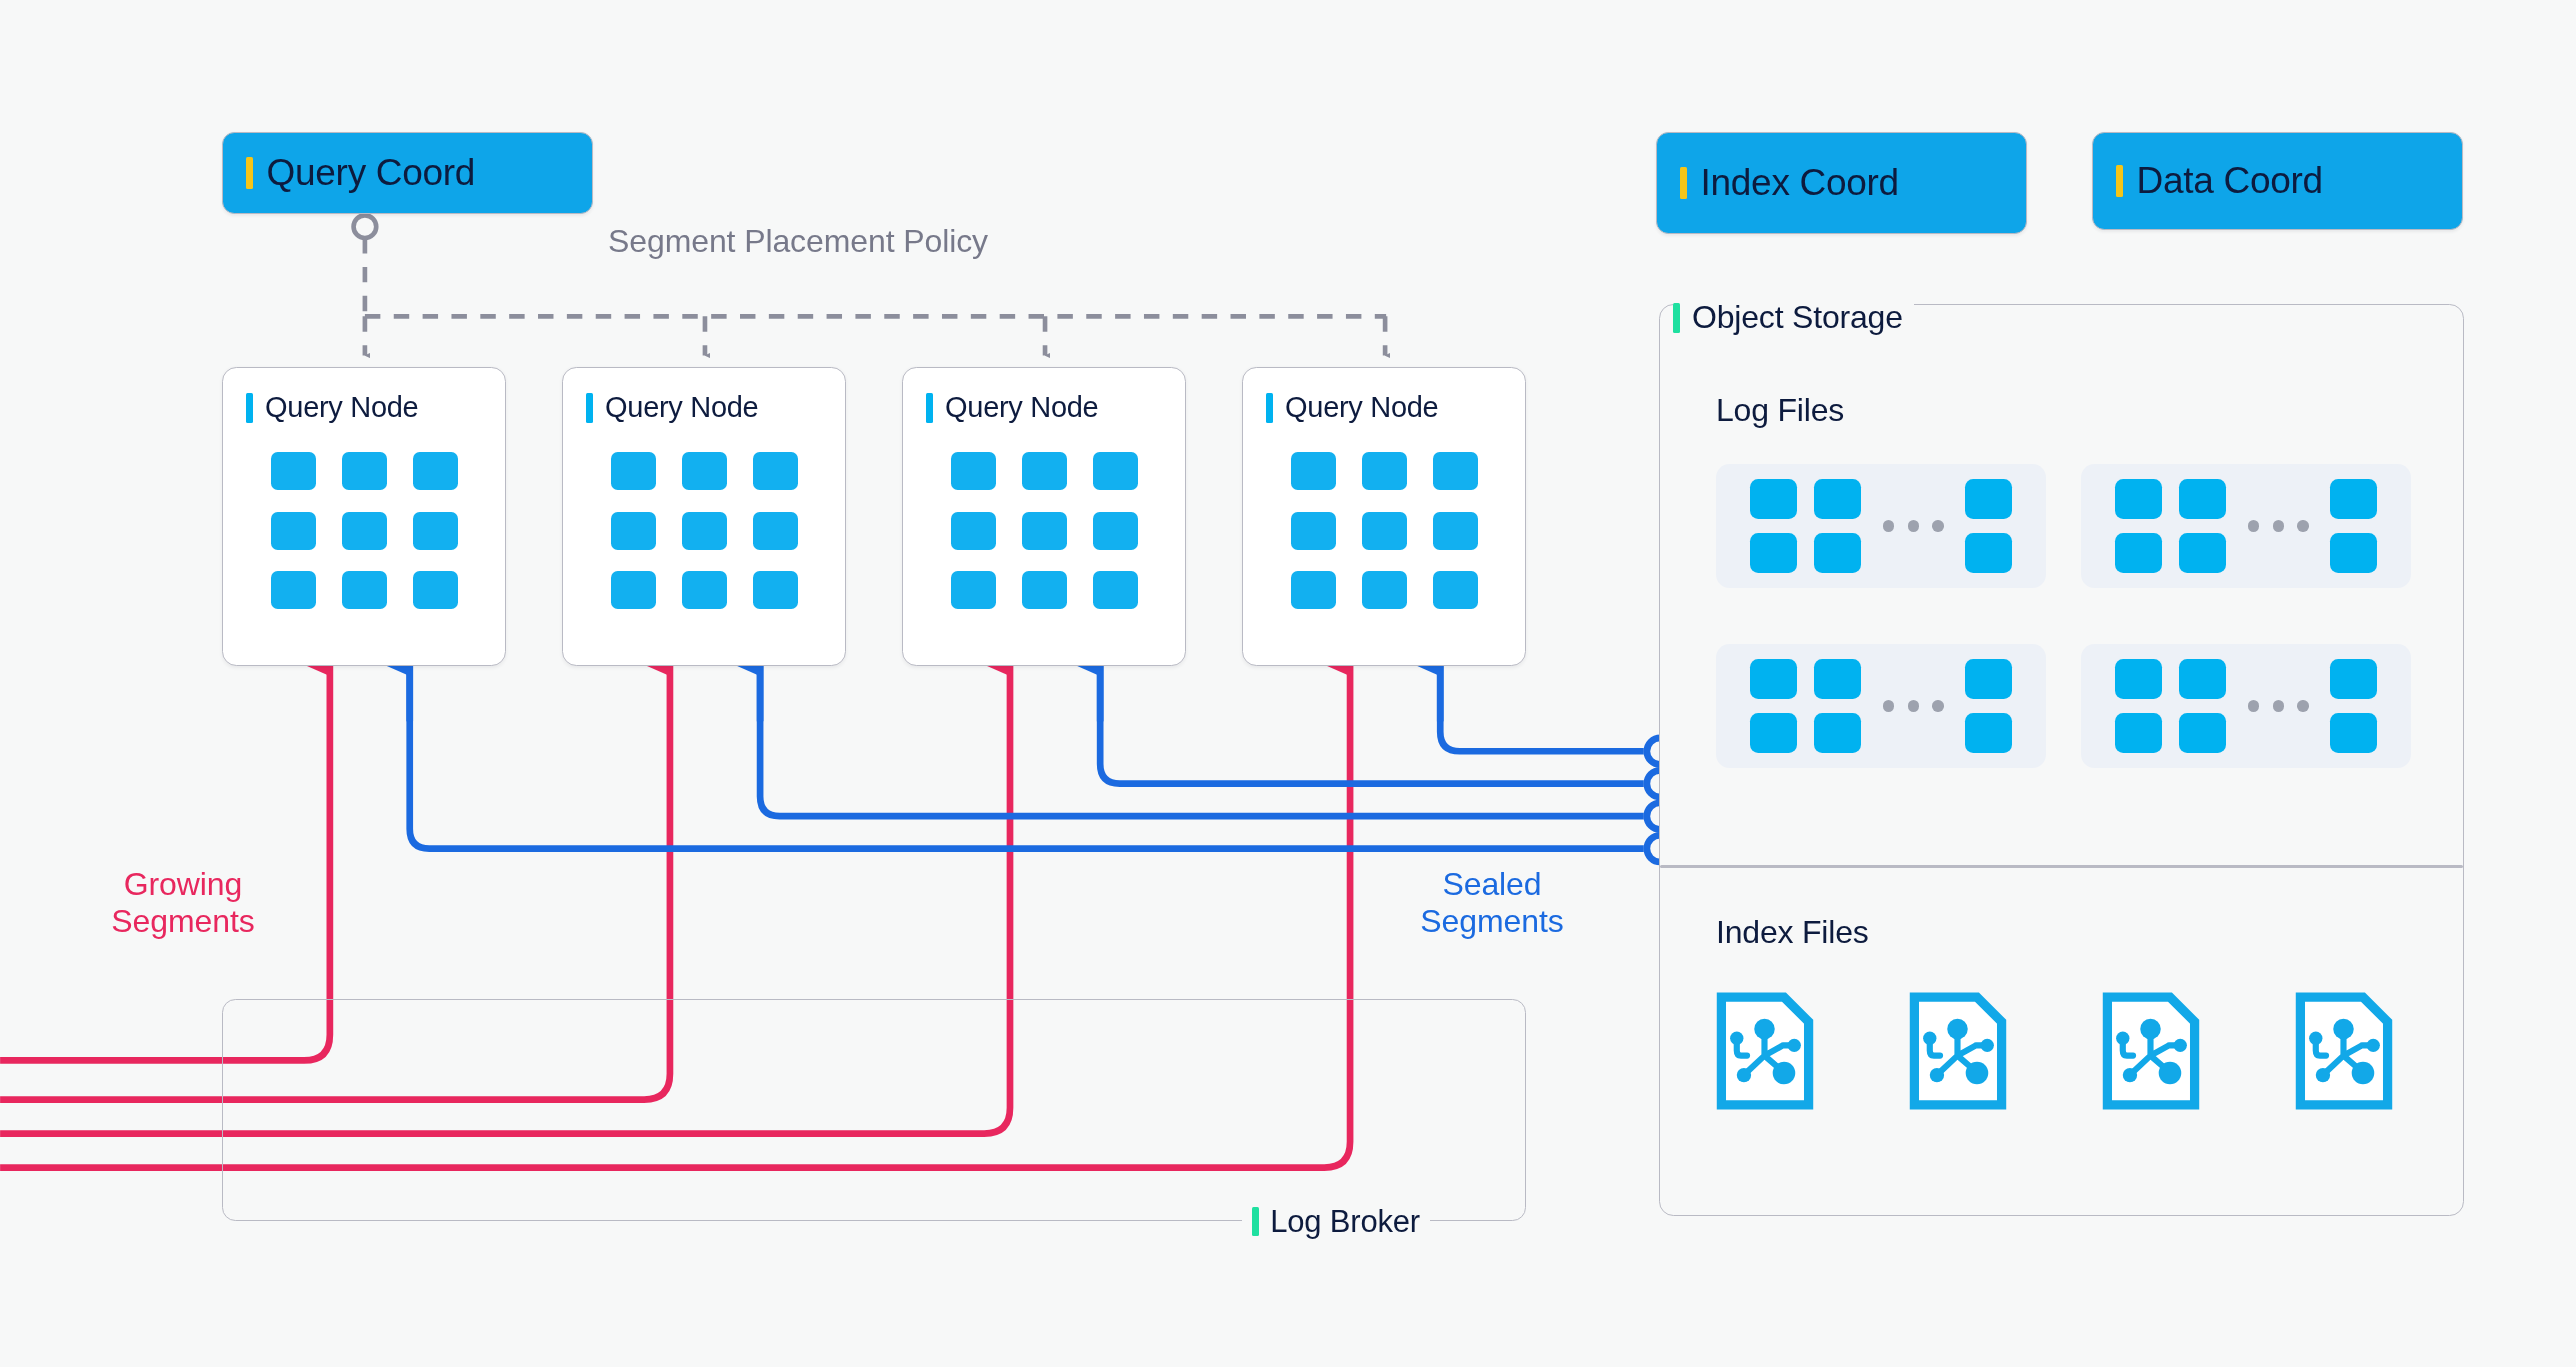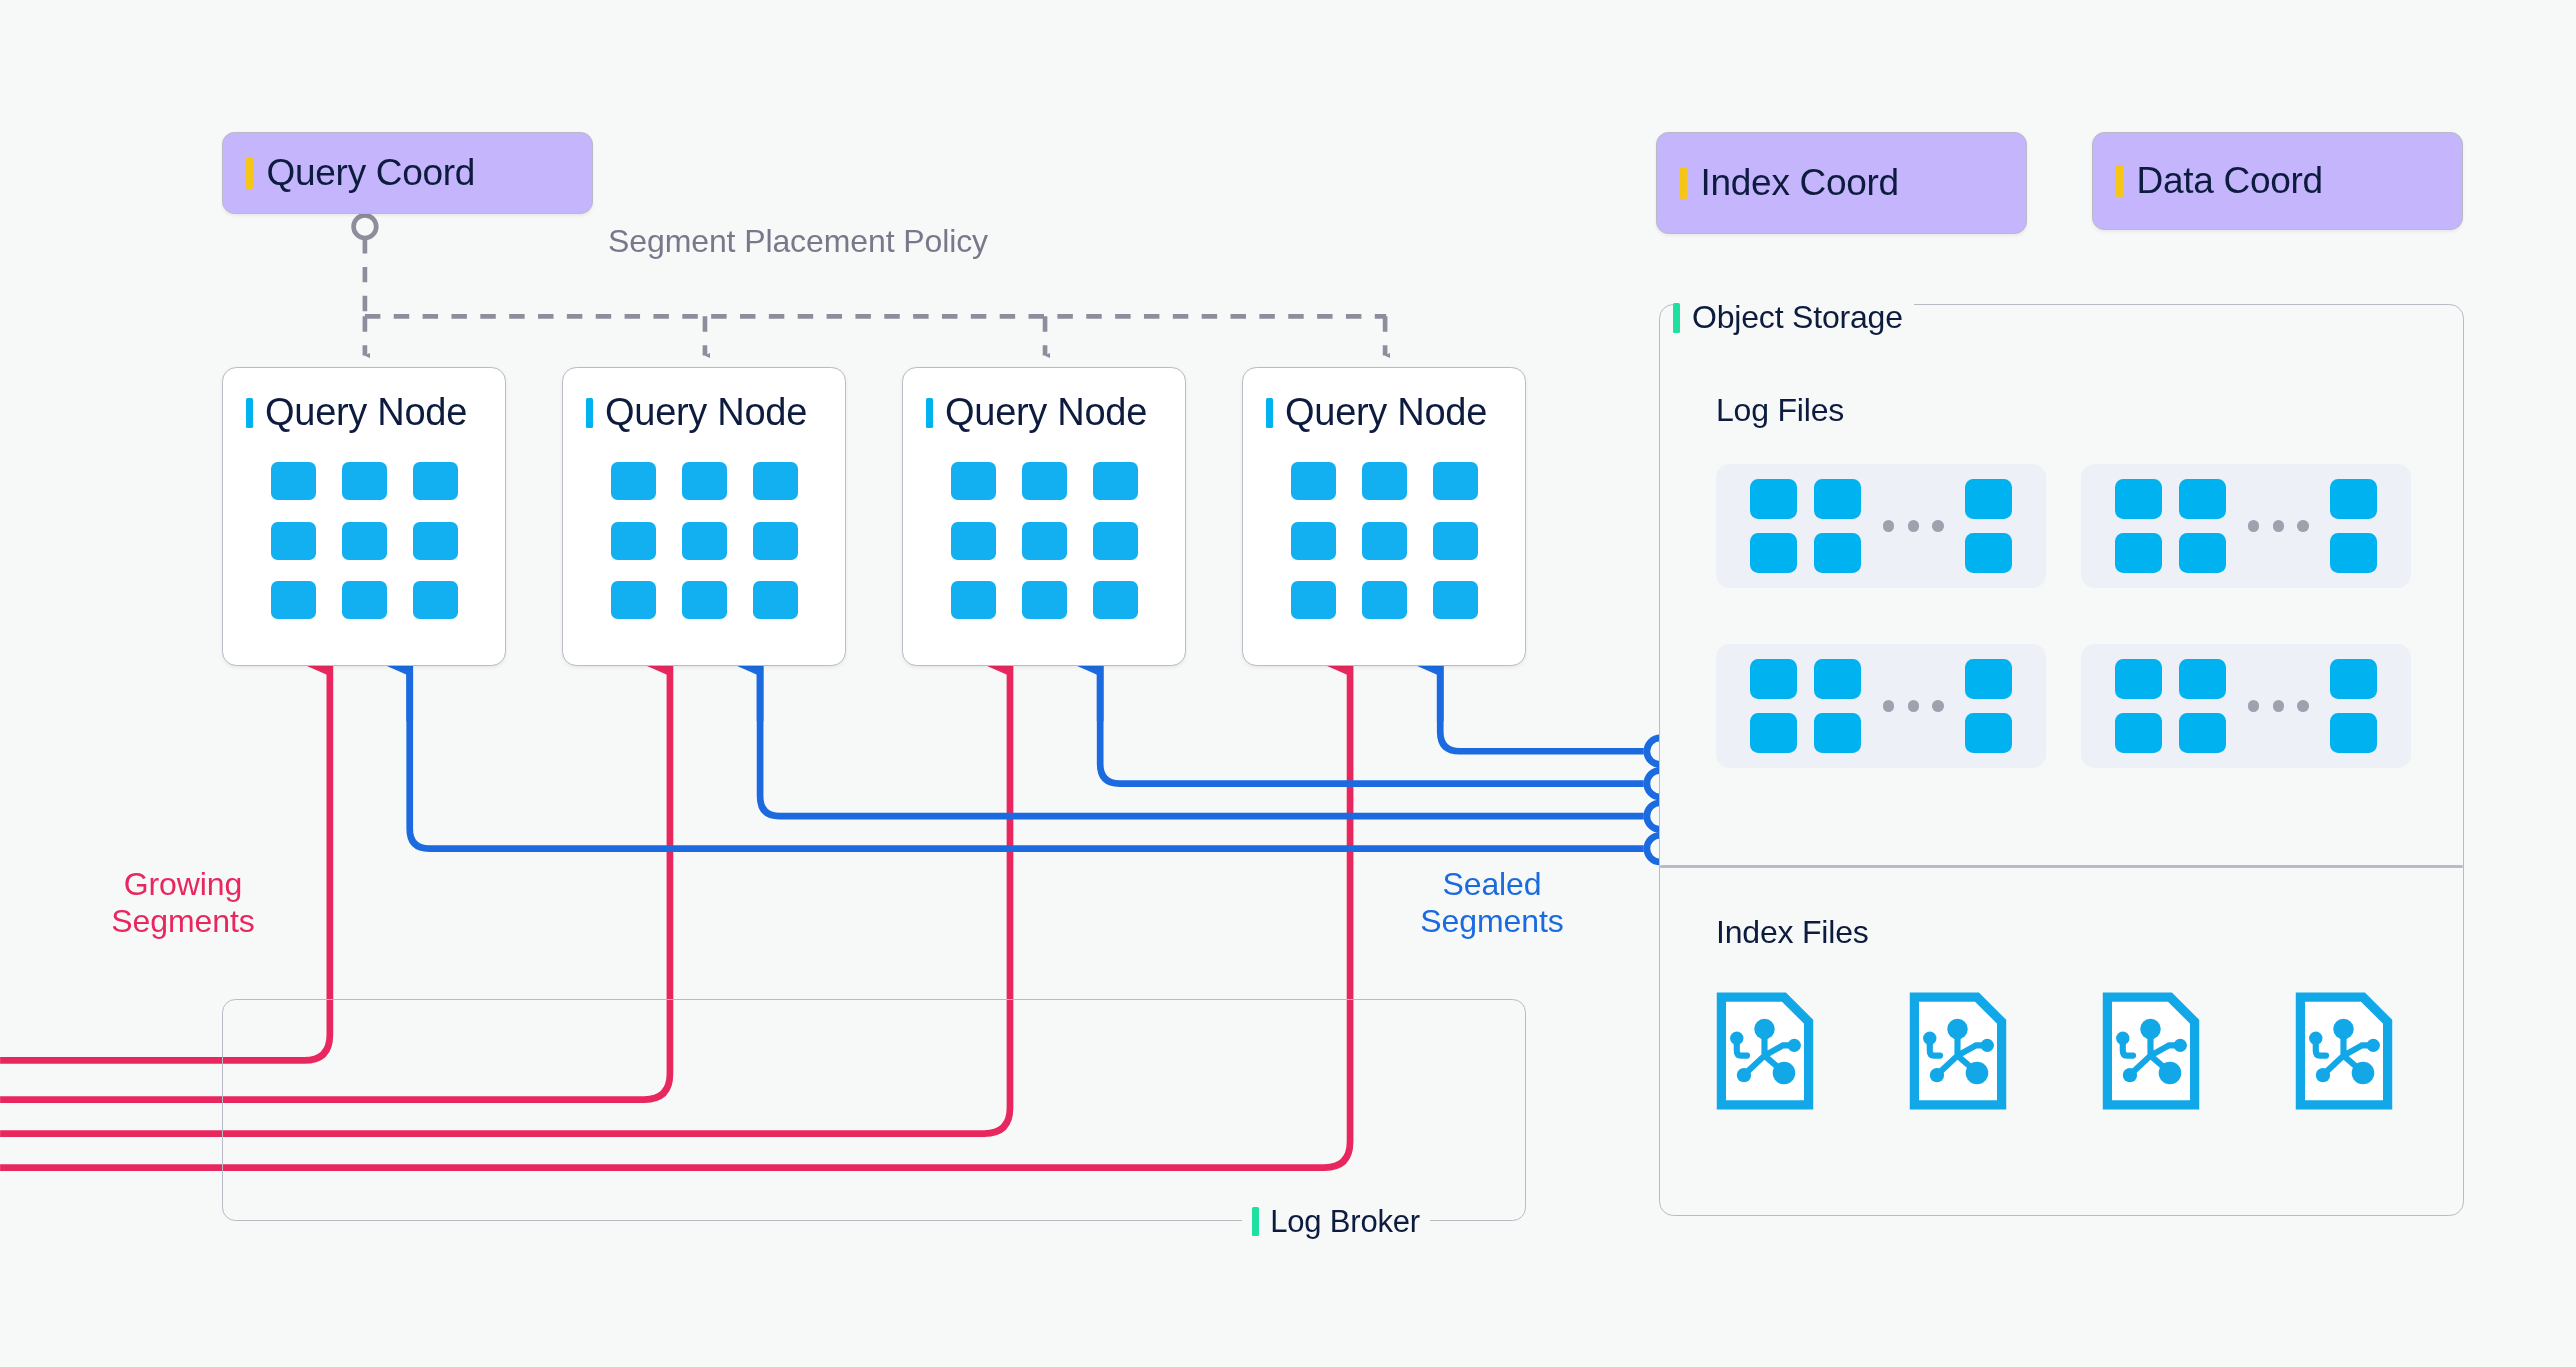--- a/index.html
+++ b/index.html
@@ -9,21 +9,21 @@
     font-family:"Liberation Sans","DejaVu Sans",sans-serif;
     overflow:hidden;
     position:relative;
   }
   .stage{position:absolute;left:0;top:0;width:2628px;height:1368px;}
   svg.wires{position:absolute;left:0;top:0;width:2628px;height:1368px;overflow:visible;}
 
   
   .coord{
     position:absolute;
-    background:#c4b5fd;
+    background:#0ea5e9;
     border:1.5px solid #B9BAC4;
     border-radius:12.4px;
     box-sizing:border-box;
     display:flex;align-items:center;
     padding-left:23px;
     box-shadow:0 1.5px 3.1px rgba(40,42,60,.07);
   }
   .coord .accent{
     width:7.2px;height:32px;border-radius:1.5px;background:#F5C518;flex:0 0 auto;
   }
@@ -39,21 +39,21 @@
   .qnode{
     position:absolute;
     background:#FFFFFF;
     border:1.5px solid #B9BAC4;
     border-radius:14.4px;
     box-sizing:border-box;
     box-shadow:0 1.5px 3.6px rgba(40,42,60,.07);
   }
   .qnode .nhead{display:flex;align-items:center;padding:23px 0 0 23px;}
   .qnode .accent{width:6.7px;height:30px;border-radius:1.5px;background:#00B2F0;}
-  .qnode .ntitle{margin-left:12.4px;font-size:38px;color:#0D1B3E;white-space:nowrap;letter-spacing:-0.3px;text-align:right;}
+  .qnode .ntitle{margin-left:12.4px;font-size:29px;color:#0D1B3E;white-space:nowrap;letter-spacing:-0.3px;text-align:right;}
   .qgrid{
     margin:28px auto 0 auto;
     display:grid;
     grid-template-columns:repeat(3,45px);
     grid-template-rows:repeat(3,38px);
     column-gap:26px;row-gap:21.6px;
     width:max-content;
   }
   .seg{background:#12B0F0;border-radius:6.7px;}
 

